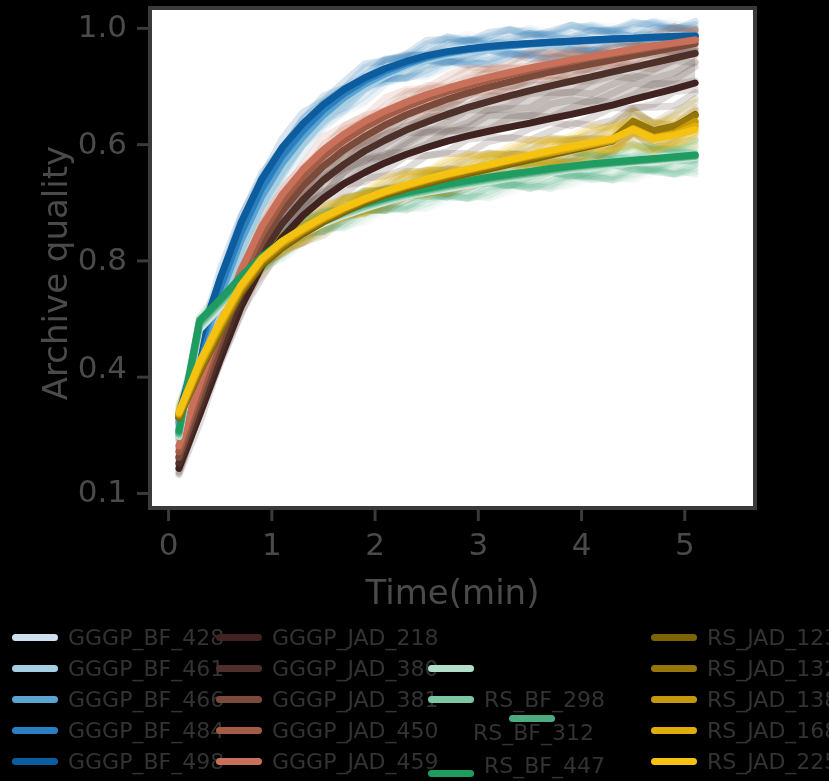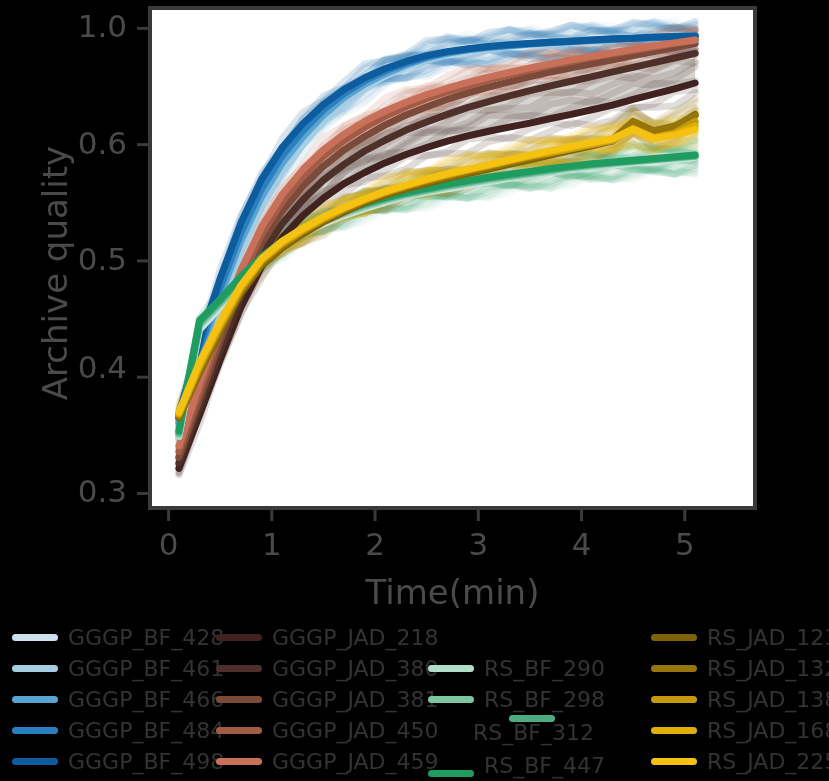--- a/index.html
+++ b/index.html
@@ -229,23 +229,23 @@
           <line y1="260.90697674418607" y2="260.90697674418607" x1="150" x2="137" stroke="#3a3a3a" stroke-width="3"></line>
           <line y1="144.62790697674416" y2="144.62790697674416" x1="150" x2="137" stroke="#3a3a3a" stroke-width="3"></line>
           <line y1="28.348837209302307" y2="28.348837209302307" x1="150" x2="137" stroke="#3a3a3a" stroke-width="3"></line>
         </g>
     </svg>
 
     <div class="axis-label" id="ylabel">Archive quality</div>
     <div class="axis-label" id="xlabel">Time(min)</div>
 
     <div id="ytick-labels">
-        <div class="tick-text ytick-text" style="left: 47px; top: 473.465px;">0.3</div>
+        <div class="tick-text ytick-text" style="left: 47px; top: 473.465px;">0.1</div>
         <div class="tick-text ytick-text" style="left: 47px; top: 349px;">0.4</div>
-        <div class="tick-text ytick-text" style="left: 47px; top: 240.907px;">0.5</div>
+        <div class="tick-text ytick-text" style="left: 47px; top: 240.907px;">0.8</div>
         <div class="tick-text ytick-text" style="left: 47px; top: 124.628px;">0.6</div>
         <div class="tick-text ytick-text" style="left: 47px; top: 8.34884px;">1.0</div>
       </div>
     <div id="xtick-labels">
         <div class="tick-text xtick-text" style="left: 138.584px; top: 526px;">0</div>
         <div class="tick-text xtick-text" style="left: 241.826px; top: 526px;">1</div>
         <div class="tick-text xtick-text" style="left: 345.068px; top: 526px;">2</div>
         <div class="tick-text xtick-text" style="left: 448.311px; top: 526px;">3</div>
         <div class="tick-text xtick-text" style="left: 551.553px; top: 526px;">4</div>
         <div class="tick-text xtick-text" style="left: 654.795px; top: 526px;">5</div>
@@ -268,21 +268,20 @@
       <div class="legend-entry legend-col-0" style="grid-area: 2 / 1;">
         <span class="legend-swatch" style="background: rgb(166, 206, 227);"></span>
         <span class="legend-label">GGGP_BF_461</span>
       </div>
       <div class="legend-entry legend-col-1" style="grid-area: 2 / 2;">
         <span class="legend-swatch" style="background: rgb(77, 48, 41);"></span>
         <span class="legend-label">GGGP_JAD_380</span>
       </div>
       <div class="legend-entry legend-col-2" style="grid-area: 2 / 3;">
         <span class="legend-swatch" style="background: rgb(178, 221, 201);"></span>
-        <span class="legend-label">RS_BF_290</span>
       </div>
       <div class="legend-entry legend-col-3" style="grid-area: 2 / 4;">
         <span class="legend-swatch" style="background: rgb(150, 118, 11);"></span>
         <span class="legend-label">RS_JAD_132</span>
       </div>
       <div class="legend-entry legend-col-0" style="grid-area: 3 / 1;">
         <span class="legend-swatch" style="background: rgb(91, 163, 208);"></span>
         <span class="legend-label">GGGP_BF_466</span>
       </div>
       <div class="legend-entry legend-col-1" style="grid-area: 3 / 2;">

